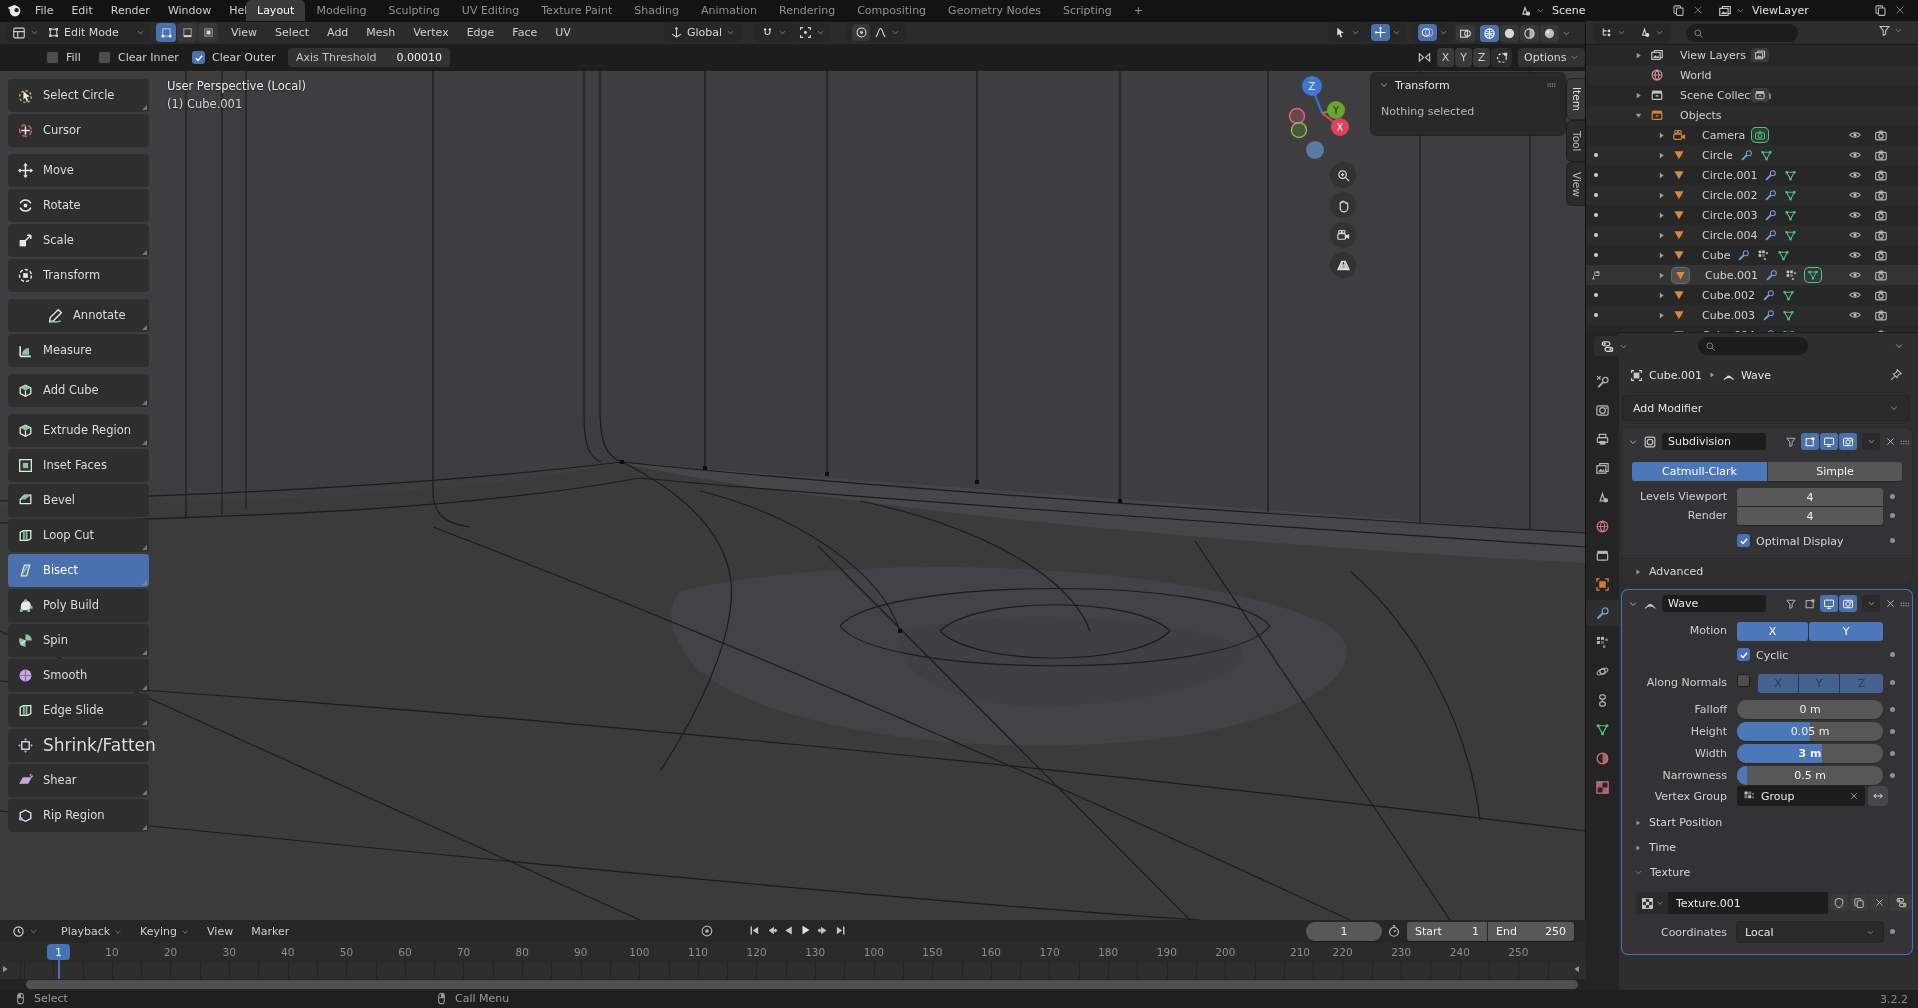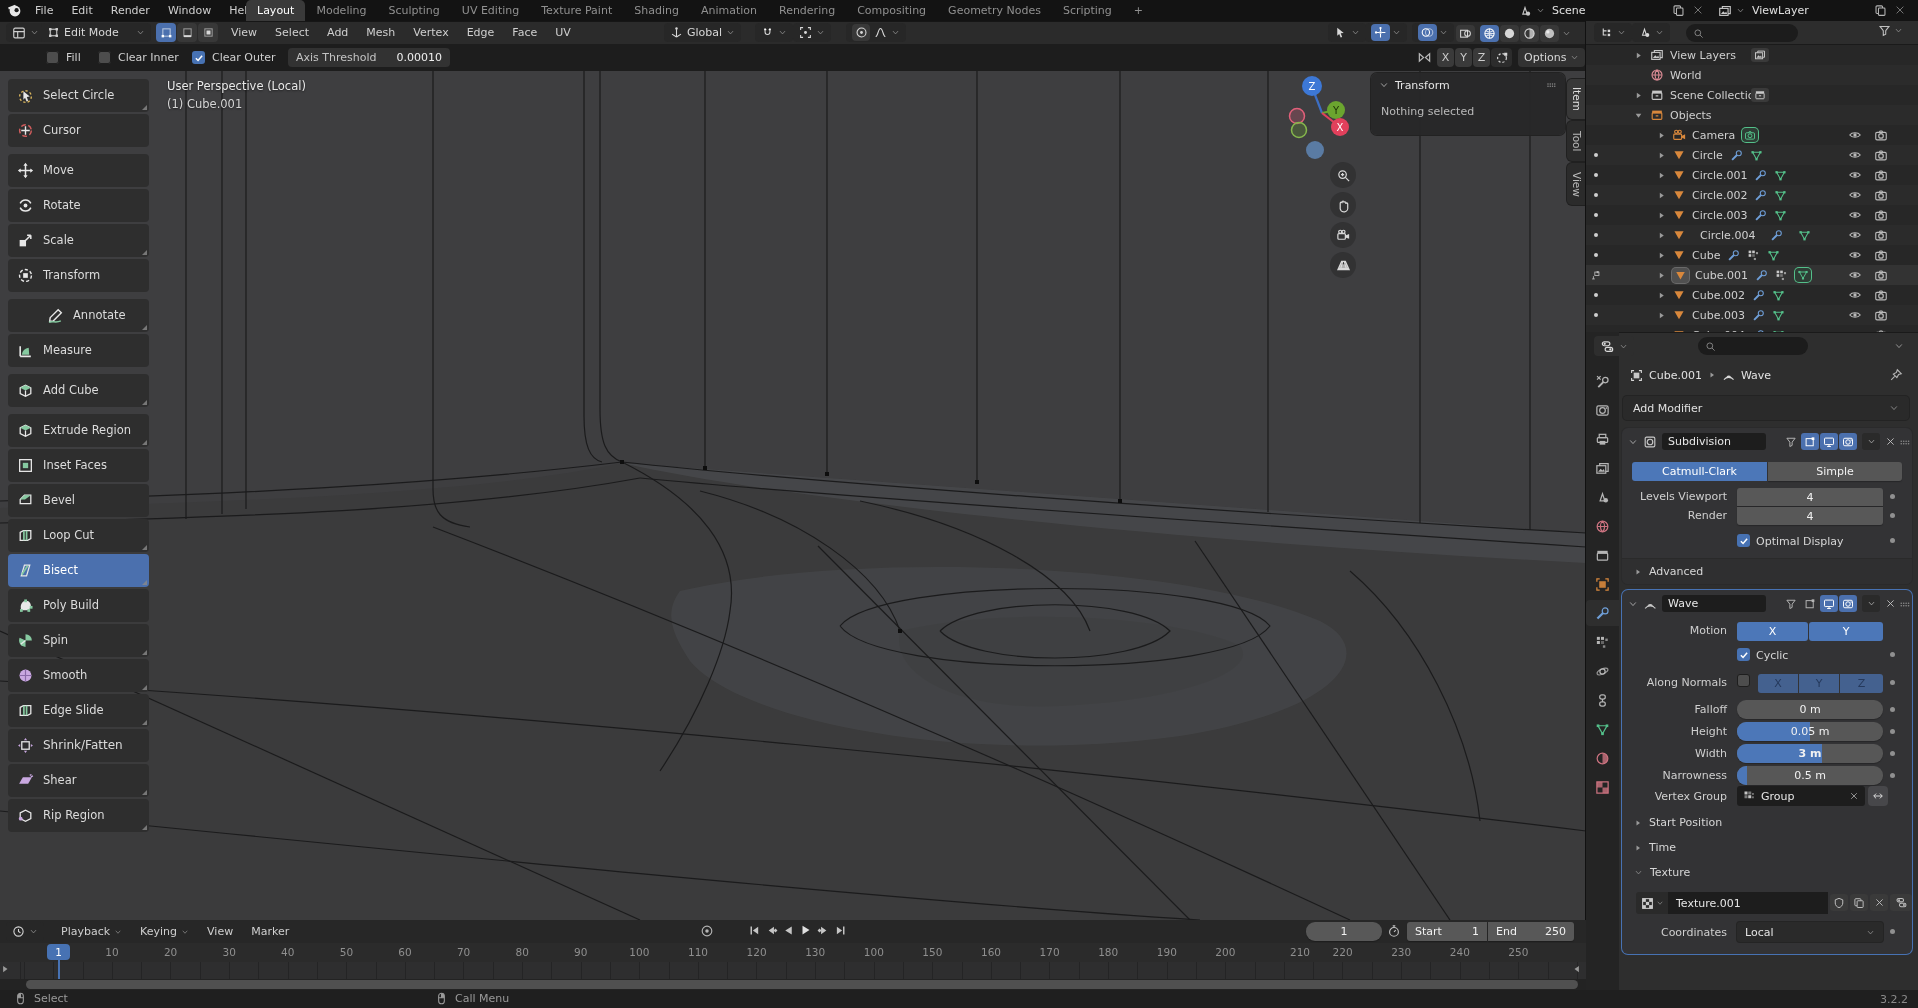--- a/index.html
+++ b/index.html
@@ -11,21 +11,21 @@
   .ws-tab{padding:0 11px;height:100%;display:flex;align-items:center;color:#909090;border-radius:5px 5px 0 0;}
   .ws-tab.active{background:#3a3a3a;color:#fff;}
   .btn{background:#383838;border-radius:4px;display:flex;align-items:center;justify-content:center;color:#d8d8d8;}
   .dd{background:#272727;border-radius:4px;display:flex;align-items:center;color:#d8d8d8;gap:4px;padding:0 6px;}
   .cb{width:13px;height:13px;border-radius:3px;background:#4d4d4d;flex:none;display:inline-flex;align-items:center;justify-content:center;box-shadow:0 0 0 1px #1e1e1e inset;}
   .cb.on{background:#4772b3;box-shadow:none;}
   .tool-btn{position:absolute;left:8px;width:141px;height:33px;background:#2e2e2e;border-radius:4px;display:flex;align-items:center;gap:9px;padding-left:9px;box-sizing:border-box;color:#dcdcdc;}
   .tool-btn.active{background:#4b70ae;color:#fff;}
   .tool-corner{position:absolute;right:2px;bottom:2px;width:0;height:0;border-left:5px solid transparent;border-bottom:5px solid #8a8a8a;opacity:.8;}
   .ol-row{position:absolute;left:0;width:332px;height:20px;display:flex;align-items:center;}
-  .ol-label{color:#cfcfcf;margin-left:6px;white-space:nowrap;}
+  .ol-label{color:#cfcfcf;margin-left:16px;white-space:nowrap;}
   .side-tab{position:absolute;left:0;width:19px;background:#2b2b2b;border-radius:5px 0 0 5px;color:#b9b9b9;writing-mode:vertical-rl;display:flex;align-items:center;justify-content:center;font-size:10.5px;box-shadow:0 0 0 1px #202020;}
   .p-label{position:absolute;text-align:right;color:#cfcfcf;white-space:nowrap;}
   .p-field{position:absolute;background:#585858;border-radius:9px;color:#f1f1f1;display:flex;align-items:center;justify-content:center;overflow:hidden;box-shadow:0 1px 1px rgba(0,0,0,.25);}
   .p-dot{position:absolute;width:5px;height:5px;border-radius:50%;background:#909090;}
   .panel{position:absolute;left:36px;width:290px;background:#333335;border-radius:6px;box-shadow:0 0 0 1px #2a2a2b;}
   .seg-blue{background:#4c77b8;color:#fff;border-radius:3px;display:flex;align-items:center;justify-content:center;position:absolute;}
   .hdr-tglb{position:absolute;top:5px;width:18px;height:17px;border-radius:3px;display:flex;align-items:center;justify-content:center;}
   .tick-label{position:absolute;transform:translateX(-50%);color:#8f8f8f;font-size:10.5px;top:3px;}
   .ptab{position:absolute;left:0;width:33px;height:26px;display:flex;align-items:center;justify-content:center;color:#b5b5b5;}
   .ptab.active{background:#2e2e2e;border-radius:4px 0 0 4px;}
@@ -600,21 +600,21 @@
         <span style="font-size: 11.5px;">Edge Slide</span>
         <span class="tool-corner"></span>
       </div>
       <div class="tool-btn" style="top: 657.5px;">
         <span class="ic">
           <svg width="17" height="17" viewBox="0 0 16 16">
             <rect x="4.5" y="4.5" width="7" height="7" stroke="#e8e8e8" fill="none" stroke-width="1.2"></rect>
             <path d="M8 1 L9.5 3 H6.5 Z M8 15 L6.5 13 h3 Z M1 8 L3 6.5 v3 Z M15 8 L13 9.5 v-3 Z" fill="#c9a8e0"></path>
           </svg>
         </span>
-        <span style="font-size: 12px;">Shrink/Fatten</span>
+        <span style="font-size: 17px;">Shrink/Fatten</span>
       </div>
       <div class="tool-btn" style="top: 692.5px;">
         <span class="ic">
           <svg width="17" height="17" viewBox="0 0 16 16">
             <path d="M2 11 L5.5 5 H14 L10.5 11 Z" fill="#c9a8e0"></path>
             <path d="M12 3.2 L13.6 2.4 M13 4.6 l2 -1" stroke="#c9a8e0" stroke-width="1.2"></path>
           </svg>
         </span>
         <span style="font-size: 11.5px;">Shear</span>
         <span class="tool-corner"></span>
@@ -1048,21 +1048,21 @@
           </svg>
         </span>
       </div>
       <div class="ol-row" style="top: 180px; background: rgb(43, 43, 43);">
         <span style="position:absolute;left:8px;width:4px;height:4px;border-radius:50%;background:#cfcfcf;"></span>
         <span class="ic" style="position:absolute;left:71px;color:#9a9a9a;">
           <svg width="9" height="9" viewBox="0 0 16 16">
             <path d="M5 3 L12 8 L5 13 Z" fill="currentColor"></path>
           </svg>
         </span>
-        <span class="flex" style="position:absolute;left:86px;gap:8px;">
+        <span class="flex" style="position:absolute;left:86px;gap:0;">
           <span class="ic" style="color:#d9883c;">
             <svg width="14" height="14" viewBox="0 0 16 16">
               <path d="M2.8 3.8 H13.2 L8 12.8 Z" fill="currentColor"></path>
             </svg>
           </span>
           <span class="ol-label">Circle.004</span>
           <span class="ic" style="color:#6f9fd8;margin-left:7px;">
             <svg width="13" height="13" viewBox="0 0 16 16">
               <circle cx="10.8" cy="5.2" r="3.1" stroke="currentColor" fill="none" stroke-width="1.3"></circle>
               <path d="M8.6 7.4 L2.6 13.4" stroke="currentColor" stroke-width="2.4"></path>

